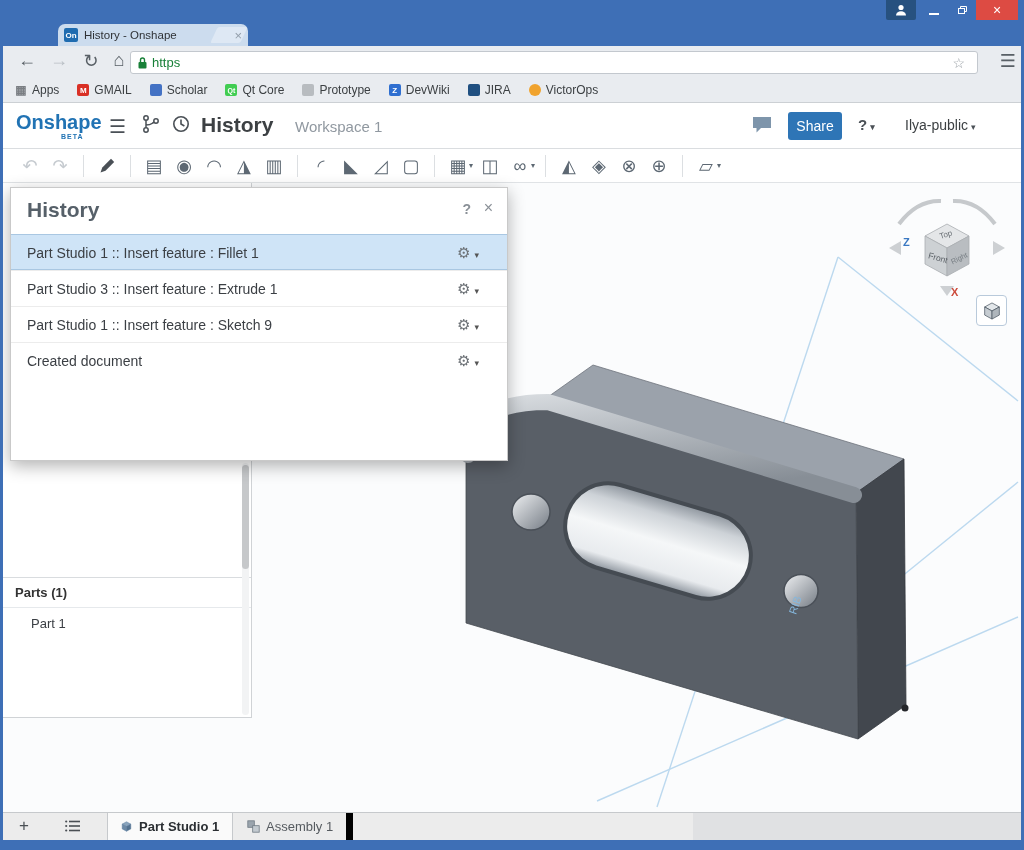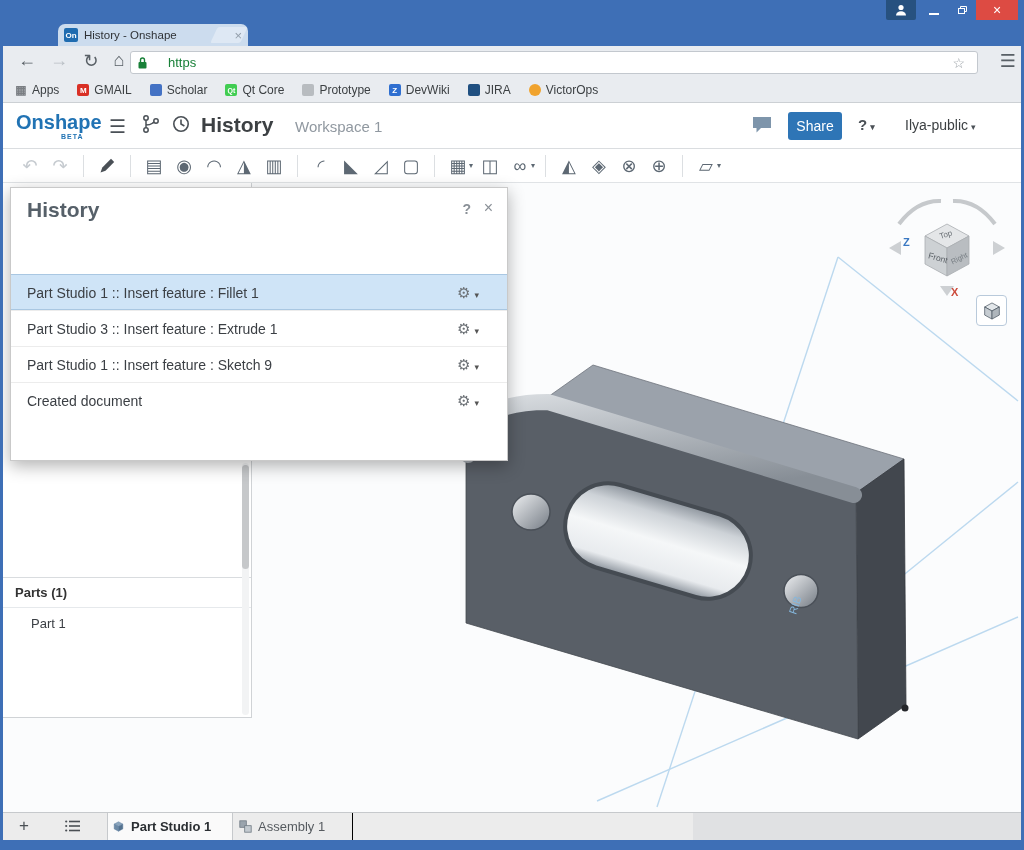--- a/index.html
+++ b/index.html
@@ -26,21 +26,21 @@
   .wc-profile { width:30px; background:#27517f; border-radius:0 0 2px 2px; margin-right:4px; }
   .wc-min i { display:block; width:10px; height:2px; background:#fff; margin-top:8px; }
   .wc-close { width:42px; background:#dd4b43; color:#fff; font-size:14px; }
 
   
   .nav { position:absolute; left:3px; top:46px; width:1018px; height:32px; background:#e9ecf0; }
   .nico { position:absolute; top:4px; font-size:18px; color:#596066; width:24px; text-align:center; }
   .nico.disabled { color:#b9bfc5; }
   .addr { position:absolute; left:130px; top:51px; width:848px; height:23px; background:#fff;
           border:1px solid #c3c8ce; border-radius:3px; display:flex; align-items:center; padding:0 24px 0 6px; overflow:hidden; }
-  .scheme { color:#188038; font-size:13px; margin-left:20px; }
+  .scheme { color:#188038; font-size:13px; margin-left:4px; }
   .urlrest { color:#33363a; font-size:13px; white-space:nowrap; overflow:hidden; }
   .star { position:absolute; right:12px; top:3px; font-size:14px; color:#9aa0a6; }
   .menu-ic { position:absolute; right:8px; top:50px; font-size:18px; color:#596066; }
 
   
   .bmbar { position:absolute; left:3px; top:78px; width:1018px; height:25px; background:#e9ecf0;
            border-bottom:1px solid #ccd0d4; display:flex; align-items:center; padding-left:12px; gap:18px; }
   .bm { display:flex; align-items:center; gap:5px; font-size:12px; color:#3c4043; }
   .bmi { width:12px; height:12px; border-radius:2px; color:#fff; font-size:8px; font-weight:bold;
          display:flex; align-items:center; justify-content:center; }
@@ -94,37 +94,37 @@
   .sb-thumb { position:absolute; right:2px; top:282px; width:7px; height:104px; background:#c6c8ca; border-radius:4px; }
 
   
   .hpanel { position:absolute; left:10px; top:187px; width:498px; height:274px; background:#fff;
             border:1px solid #c9c9c9; box-shadow:0 5px 16px rgba(0,0,0,.30); z-index:5; }
   .hp-title { position:absolute; left:16px; top:10px; font-size:21px; font-weight:600; color:#566069; }
   .hp-help { position:absolute; right:36px; top:13px; font-size:14px; font-weight:bold; color:#8a9097; }
   .hp-close { position:absolute; right:14px; top:11px; font-size:16px; color:#8a9097; }
   .hrows { position:absolute; left:0; top:46px; width:100%; }
   .hrow { position:relative; height:36px; line-height:36px; border-top:1px solid #ececec; }
-  .hrow.selected { background:#cfe4f7; border-top:1px solid #a9c7e2; border-bottom:1px solid #a9c7e2;margin-top:40px; }
+  .hrow.selected { background:#cfe4f7; border-top:1px solid #a9c7e2; border-bottom:1px solid #a9c7e2; }
   .hlabel { position:absolute; left:16px; font-size:14px; color:#3b3f44; }
   .rowbtn { position:absolute; right:28px; top:0; }
   .gear { font-size:15px; color:#6d7277; }
   .caret { font-size:9px; color:#555; margin-left:4px; }
 
   
   .btabs { position:absolute; left:3px; top:812px; width:1018px; height:28px; background:#ececec;
            border-top:1px solid #c6c9cc; z-index:4; }
   .bt-shade { position:absolute; left:690px; top:0; right:0; bottom:0; background:#e0e1e3; }
   .bt-plus { position:absolute; left:16px; top:3px; font-size:17px; color:#4a4f54; }
   .bt-list { position:absolute; left:62px; top:6px; }
-  .dtab { position:absolute; top:0; height:27px; display:flex; align-items:center; gap:6px; padding:0 4px;
+  .dtab { position:absolute; top:0; height:27px; display:flex; align-items:center; gap:6px; padding:0 12px;
           font-size:13px; }
   .dtab1 { left:104px; width:126px; background:#fafafa; border-left:1px solid #c6c9cc; border-right:1px solid #c6c9cc;
            font-weight:bold; color:#2b2f33; }
-  .dtab2 { left:232px; width:118px; color:#565b60; border-right:1px solid #000000; }
+  .dtab2 { left:232px; width:118px; color:#565b60; border-right:7px solid #000000; }
 </style>
 </head>
 <body>
 
 <div class="win">
 
   <div class="titlebar">
     <div class="btab">
       <span class="favicon">On</span>
       <span class="btab-title">History - Onshape</span>

